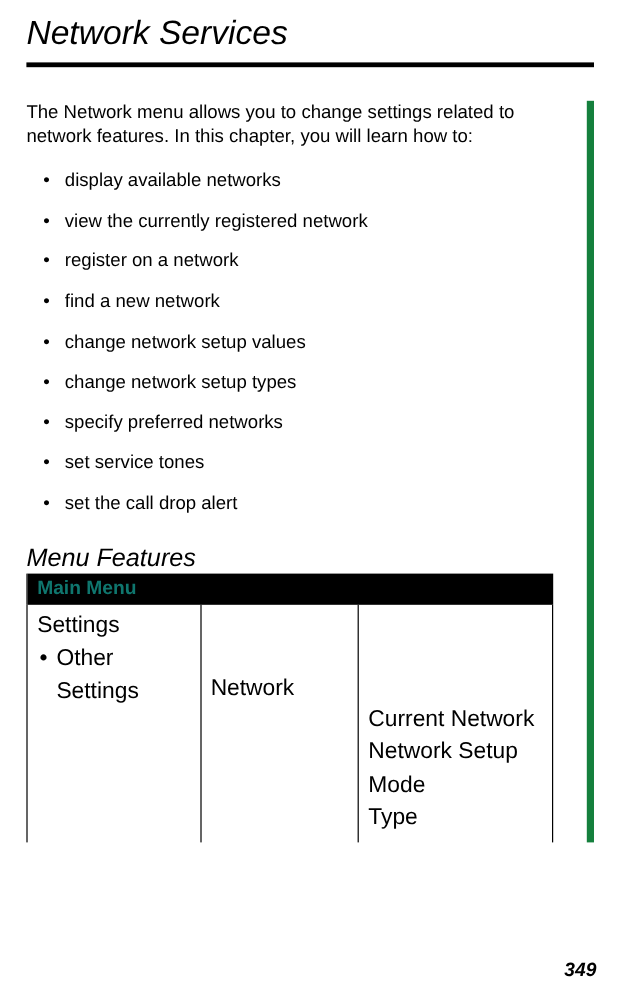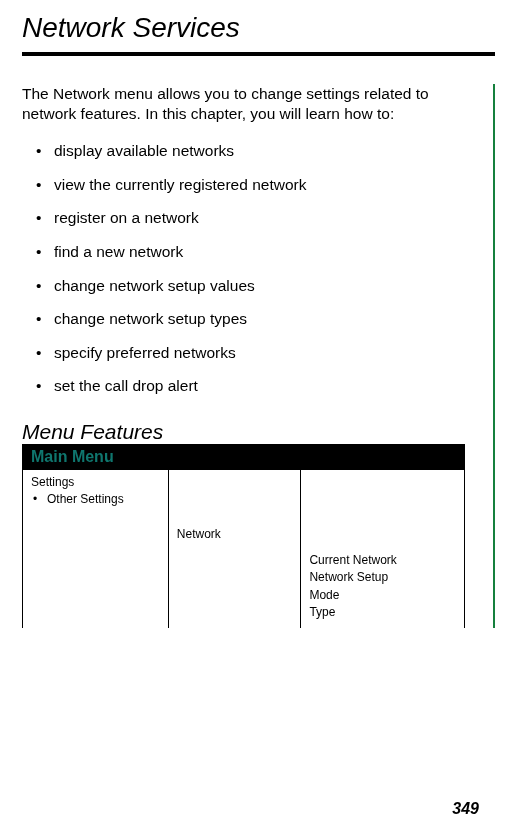--- a/index.html
+++ b/index.html
@@ -22,21 +22,21 @@
       font-style: italic;
       margin-bottom: 8px;
     }
     .title-rule {
       border: none;
       border-top: 4px solid #000;
       margin-bottom: 28px;
     }
     .content-wrap {
       position: relative;
-      border-right: 2px solid #15803d;
+      border-right: 6px solid #15803d;
       padding-right: 28px;
     }
     .intro-text {
       font-size: 15.5px;
       line-height: 1.3;
       margin-bottom: 18px;
     }
     .bullets {
       list-style: none;
       padding-left: 14px;
@@ -71,21 +71,21 @@
       color: #0f766e;
       font-size: 16px;
       font-weight: bold;
       text-align: left;
       padding: 4px 8px;
     }
     .menu-table td {
       vertical-align: top;
       border-right: 1px solid #000;
       padding: 4px 8px 6px 8px;
-      font-size: 12px;
+      font-size: 19px;
       line-height: 1.45;
     }
     .cell-content {
       display: block;
     }
     .sub-bullet {
       display: block;
       padding-left: 16px;
       position: relative;
     }
@@ -102,21 +102,21 @@
       display: block;
       margin-top: 52px;
     }
     .col3-content {
       display: block;
       margin-top: 78px;
     }
     .page-number {
       position: absolute;
       bottom: 14px;
-      right: 46px;
+      right: 28px;
       font-weight: bold;
       font-style: italic;
       font-size: 16px;
     }
   </style>
 </head>
 <body>
 
 <h1 class="page-title">Network Services</h1>
 <hr class="title-rule">
@@ -125,20 +125,21 @@
   <p class="intro-text">The Network menu allows you to change settings related to network features. In this chapter, you will learn how to:</p>
 
   <ul class="bullets">
     <li>display available networks</li>
     <li>view the currently registered network</li>
     <li>register on a network</li>
     <li>find a new network</li>
     <li>change network setup values</li>
     <li>change network setup types</li>
     <li>specify preferred networks</li>
+    <li>set service tones</li>
     <li>set the call drop alert</li>
   </ul>
 
   <h2 class="section-heading">Menu Features</h2>
 
   <table class="menu-table">
     <tbody>
         <tr>
       <th colspan="3">Main Menu</th>
     </tr>

